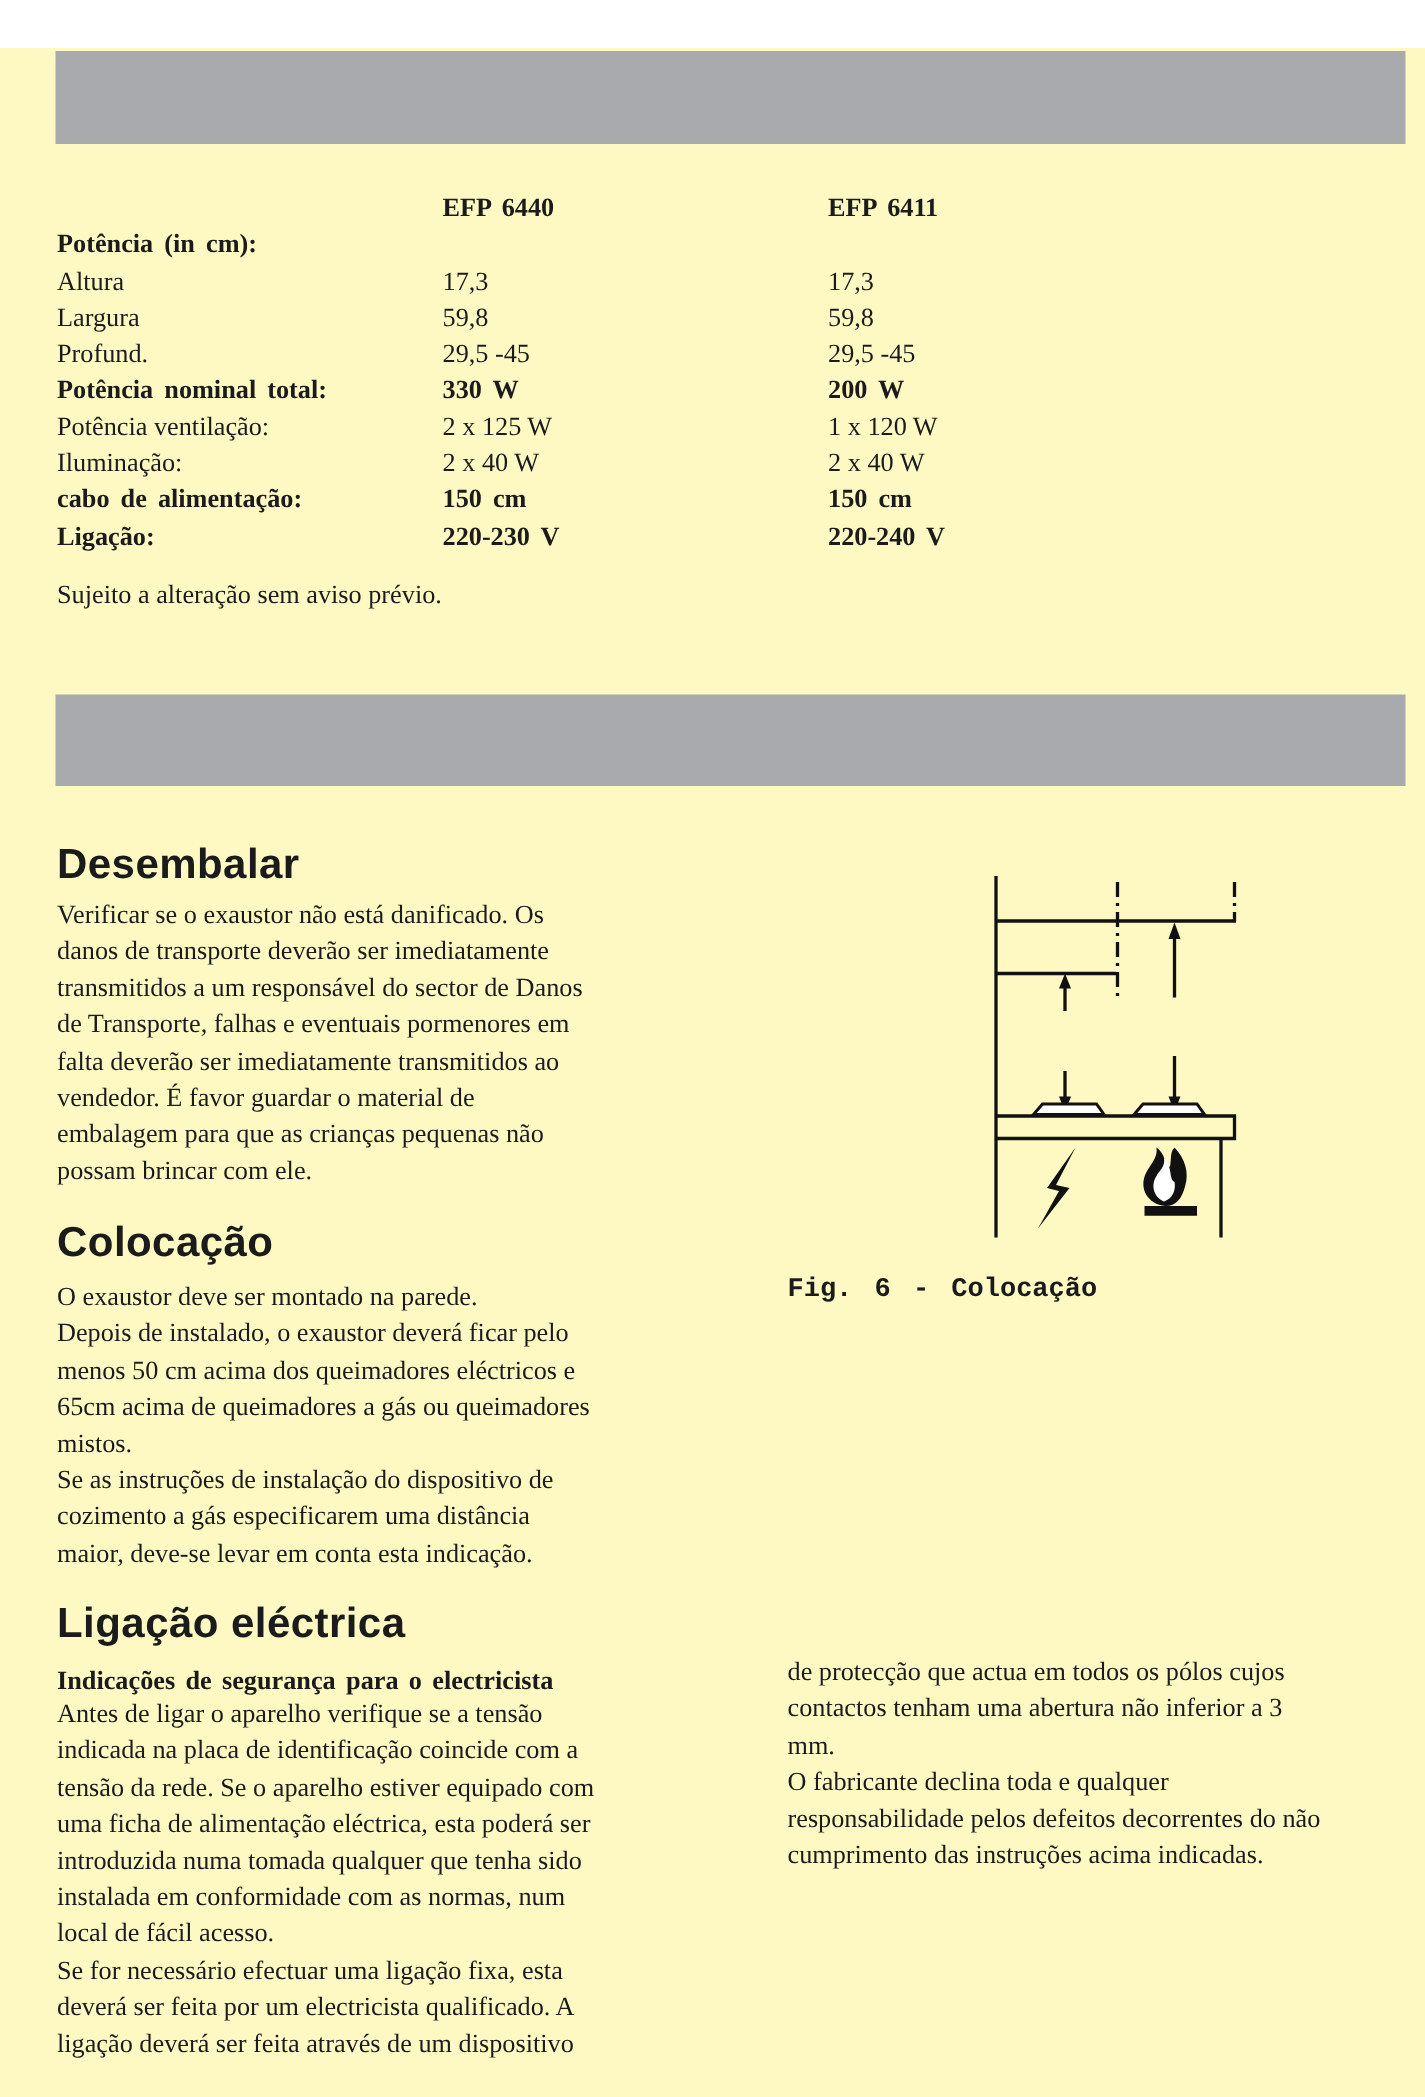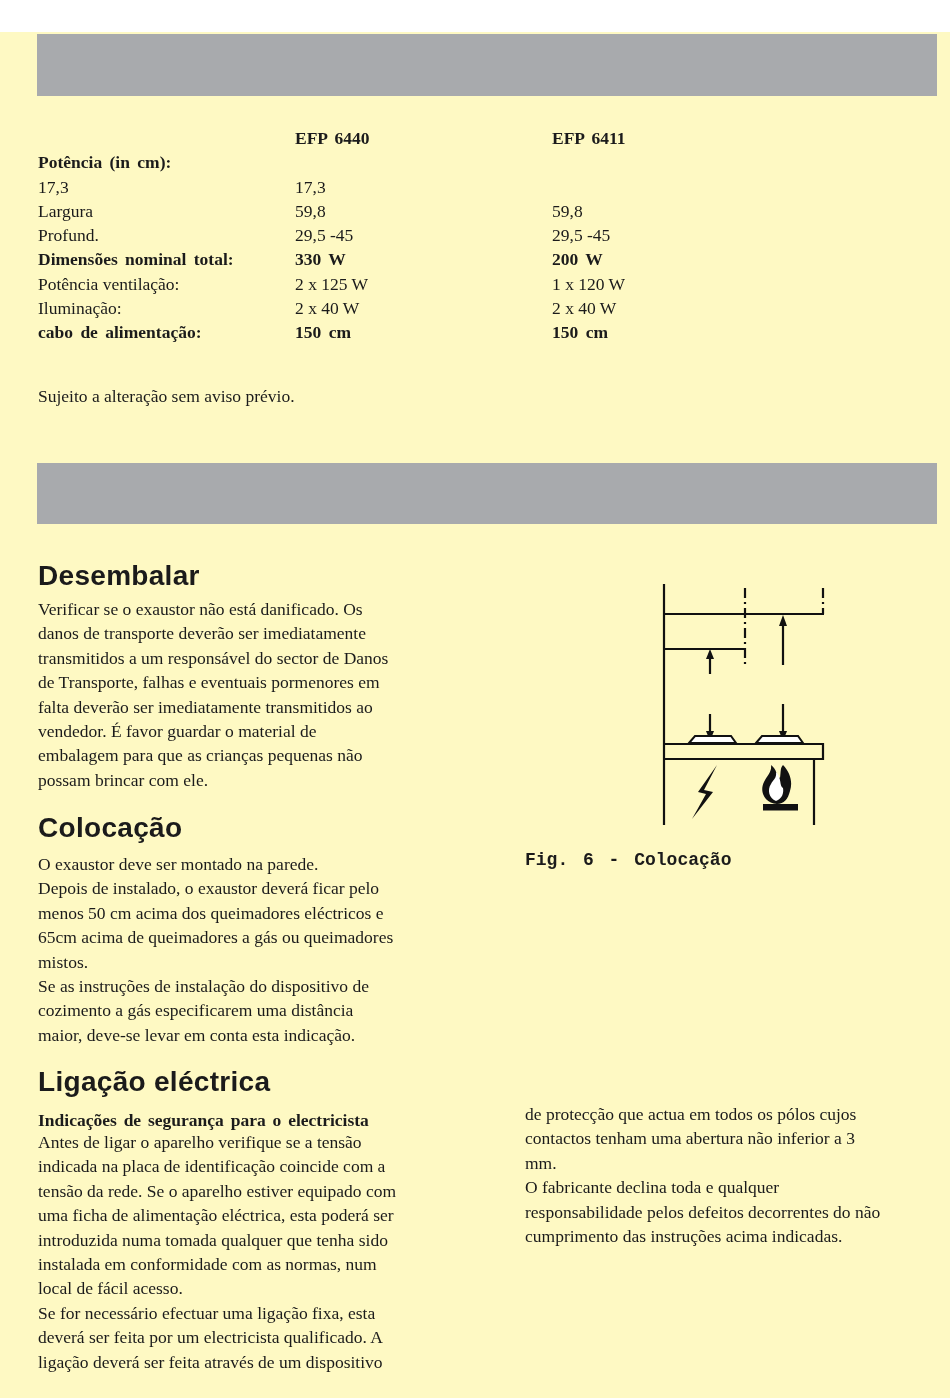--- a/index.html
+++ b/index.html
@@ -37,52 +37,58 @@
       <span></span>
       <span class="b">EFP 6440</span>
       <span class="b">EFP 6411</span>
     </div>
     <div class="trow">
       <span class="b">Potência (in cm):</span>
       <span></span>
       <span></span>
     </div>
     <div class="trow">
+      <span>Altura</span>
       <span>17,3</span>
       <span>17,3</span>
     </div>
     <div class="trow">
       <span>Largura</span>
       <span>59,8</span>
       <span>59,8</span>
     </div>
     <div class="trow">
       <span>Profund.</span>
       <span>29,5 -45</span>
       <span>29,5 -45</span>
     </div>
     <div class="trow">
-      <span class="b">Dimensões nominal total:</span>
+      <span class="b">Potência nominal total:</span>
       <span class="b">330 W</span>
       <span class="b">200 W</span>
     </div>
     <div class="trow">
       <span>Potência ventilação:</span>
       <span>2 x 125 W</span>
       <span>1 x 120 W</span>
     </div>
     <div class="trow">
       <span>Iluminação:</span>
       <span>2 x 40 W</span>
       <span>2 x 40 W</span>
     </div>
     <div class="trow">
       <span class="b">cabo de alimentação:</span>
       <span class="b">150 cm</span>
       <span class="b">150 cm</span>
+    </div>
+    <div class="trow">
+      <span class="b">Ligação:</span>
+      <span class="b">220-230 V</span>
+      <span class="b">220-240 V</span>
     </div>
   </div>
 
   <div class="prose" style="left:38px;top:352px;width:500px;">Sujeito a alteração sem aviso prévio.</div>
 
   <div class="graybar bar-mid" style="background: rgb(168, 170, 173);"></div>
 
   <div class="h1" style="left:38px;top:530px;">Desembalar</div>
   <div class="prose" style="left:38px;top:565px;width:470px;">Verificar se o exaustor não está danificado. Os
 danos de transporte deverão ser imediatamente

